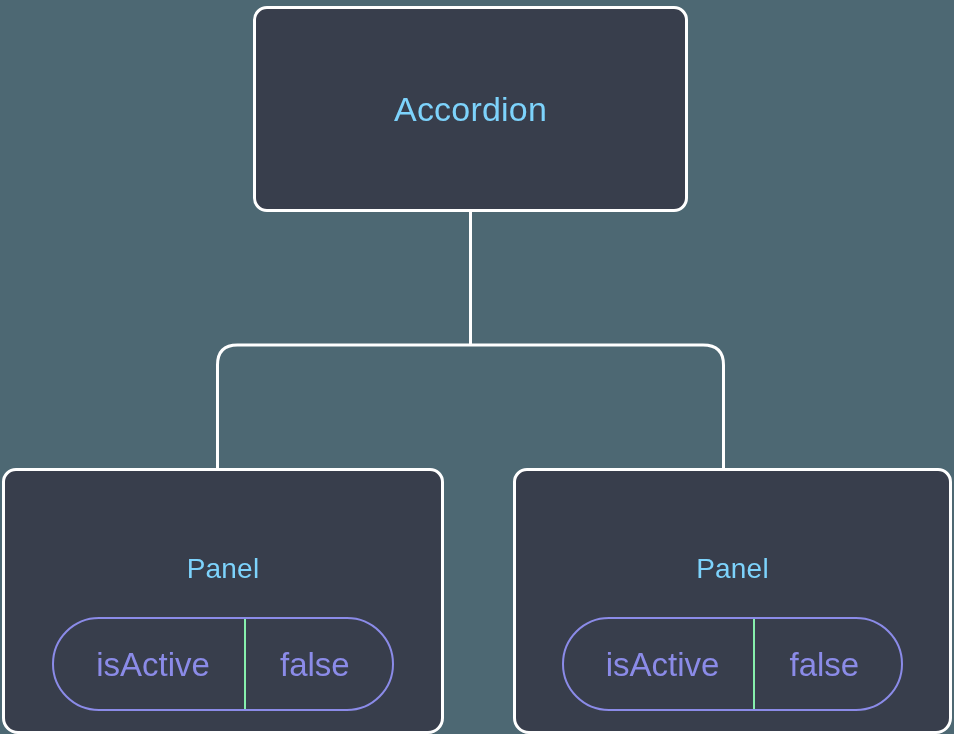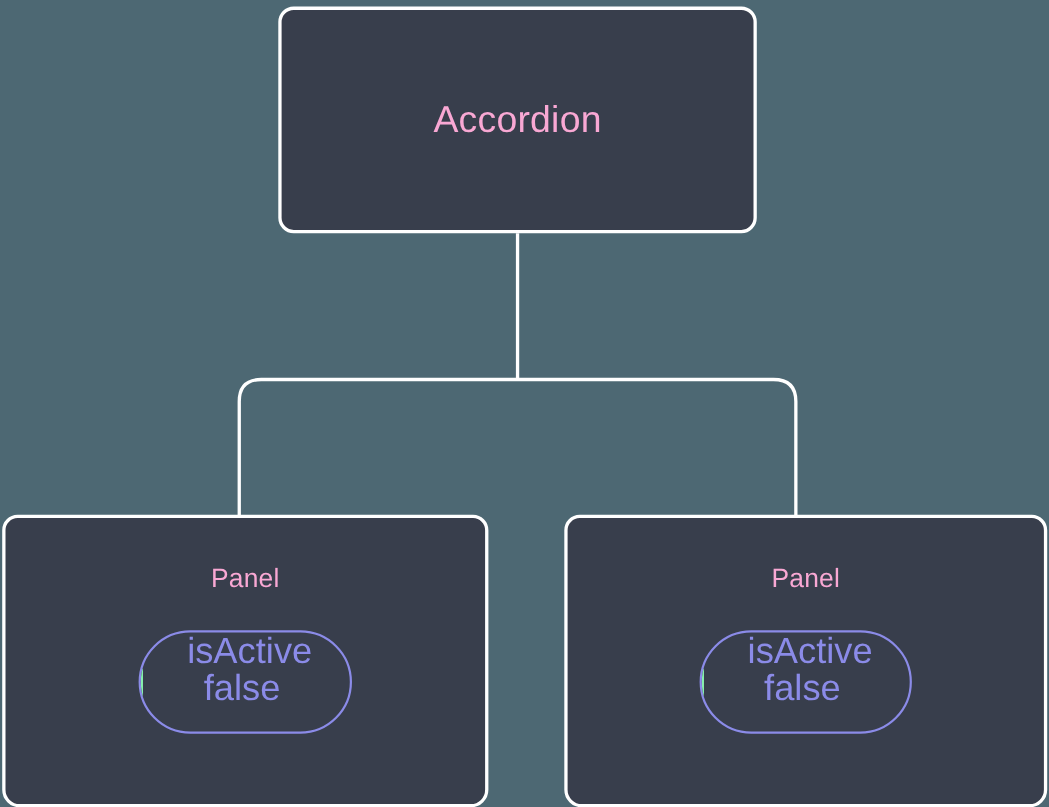--- a/index.html
+++ b/index.html
@@ -53,43 +53,43 @@
     justify-content: flex-start;
     padding-top: 44px;
     border-bottom-left-radius: 16px;
     border-bottom-right-radius: 16px;
   }
 
   .node-child.left  { left: 2px;   width: 442px; }
   .node-child.right { left: 513px; width: 439px; }
 
   .node-title {
-    color: #f9a8d4;
+    color: #7dd3fc;
     font-size: 34px;
     font-weight: 400;
     letter-spacing: 0.2px;
     line-height: 1;
     white-space: nowrap;
   }
 
   .node-child .node-title {
-    font-size: 24px;
+    font-size: 28px;
+    margin-top: 40px;
   }
 
   
   .pill {
     display: flex;
     align-items: stretch;
     margin-top: 34px;
     height: 94px;
     border: 2px solid #8b8be8;
     border-radius: 47px;
     box-sizing: border-box;
     overflow: hidden;
-    flex-direction: column;
   }
 
   .pill-key,
   .pill-val {
     display: flex;
     align-items: center;
     justify-content: center;
     color: #8b8be8;
     font-size: 33px;
     line-height: 1;

